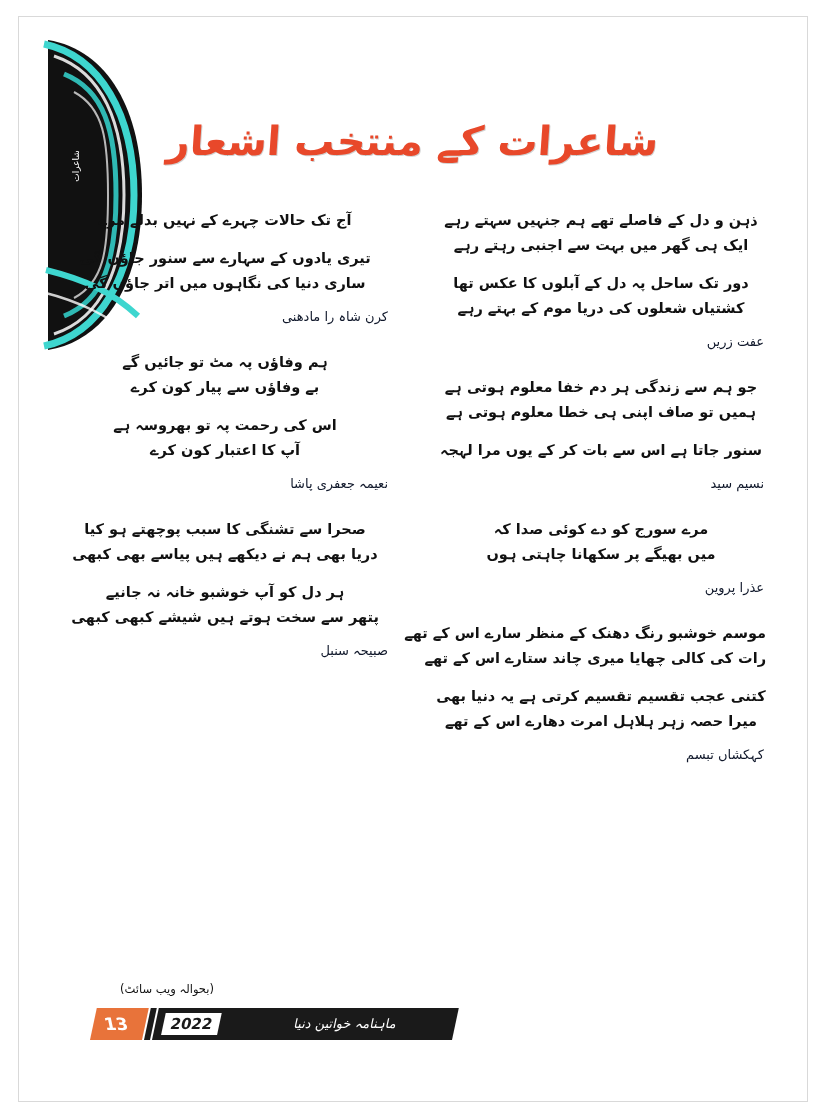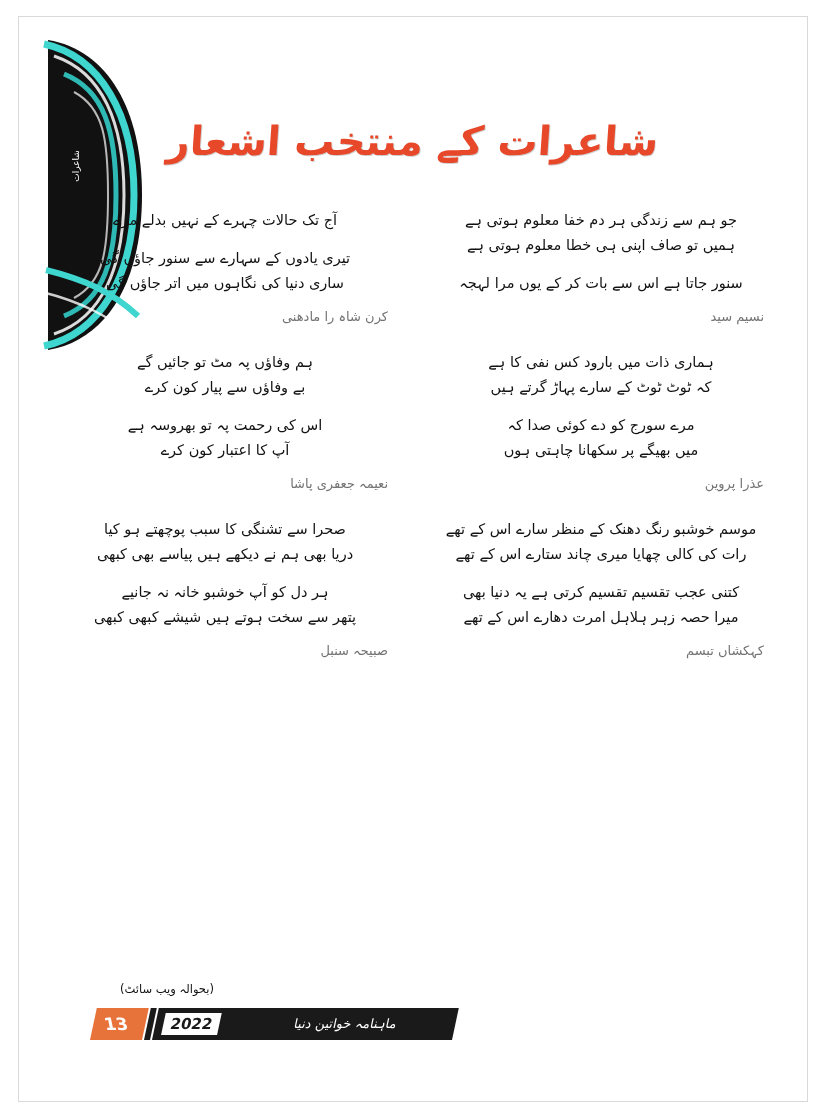--- a/index.html
+++ b/index.html
@@ -86,34 +86,35 @@
   }
   .col {
     width: 330px;
     direction: rtl;
   }
   .poem {
     margin-bottom: 26px;
   }
   .couplet {
     margin-bottom: 13px;
+    font-weight: bold;
   }
   .line {
     font-family: "DejaVu Sans", sans-serif;
     font-size: 14.5px;
     line-height: 25px;
     color: #111111;
     direction: rtl;
     text-align: center;
     white-space: nowrap;
   }
   .poet {
     font-family: "DejaVu Sans", sans-serif;
     font-size: 13px;
-    color: #737373;
+    color: #0f172a;
     direction: rtl;
     text-align: right;
     margin-top: 0;
     padding-right: 2px;
   }
   .col-left .poet { text-align: right; }
   .col-right .poet { text-align: right; }
 
   
   .col-right .line { text-align: center; }
@@ -228,37 +229,44 @@
   <div class="ribbon-label">شاعرات</div>
 
   <div class="title-wrap">
     <div class="title">شاعرات کے منتخب اشعار</div>
   </div>
 
   <div class="columns">
 
     <div class="col col-right">
 
+      <div class="poem">
+        <div class="couplet">
+          <div class="line">ذہن و دل کے فاصلے تھے ہم جنہیں سہتے رہے</div>
+          <div class="line">ایک ہی گھر میں بہت سے اجنبی رہتے رہے</div>
+        </div>
+        <div class="couplet">
+          <div class="line">دور تک ساحل پہ دل کے آبلوں کا عکس تھا</div>
+          <div class="line">کشتیاں شعلوں کی دریا موم کے بہتے رہے</div>
+        </div>
+        <div class="poet">عفت زریں</div>
+      </div>
 
       <div class="poem">
         <div class="couplet">
           <div class="line">جو ہم سے زندگی ہر دم خفا معلوم ہوتی ہے</div>
           <div class="line">ہمیں تو صاف اپنی ہی خطا معلوم ہوتی ہے</div>
         </div>
         <div class="couplet">
           <div class="line">سنور جاتا ہے اس سے بات کر کے یوں مرا لہجہ</div>
         </div>
         <div class="poet">نسیم سید</div>
       </div>
 
       <div class="poem">
-        <div class="couplet">
-          <div class="line">ہماری ذات میں بارود کس نفی کا ہے</div>
-          <div class="line">کہ ٹوٹ ٹوٹ کے سارے پہاڑ گرتے ہیں</div>
-        </div>
         <div class="couplet">
           <div class="line">مرے سورج کو دے کوئی صدا کہ</div>
           <div class="line">میں بھیگے پر سکھانا چاہتی ہوں</div>
         </div>
         <div class="poet">عذرا پروین</div>
       </div>
 
       <div class="poem">
         <div class="couplet">
           <div class="line">موسم خوشبو رنگ دھنک کے منظر سارے اس کے تھے</div>

